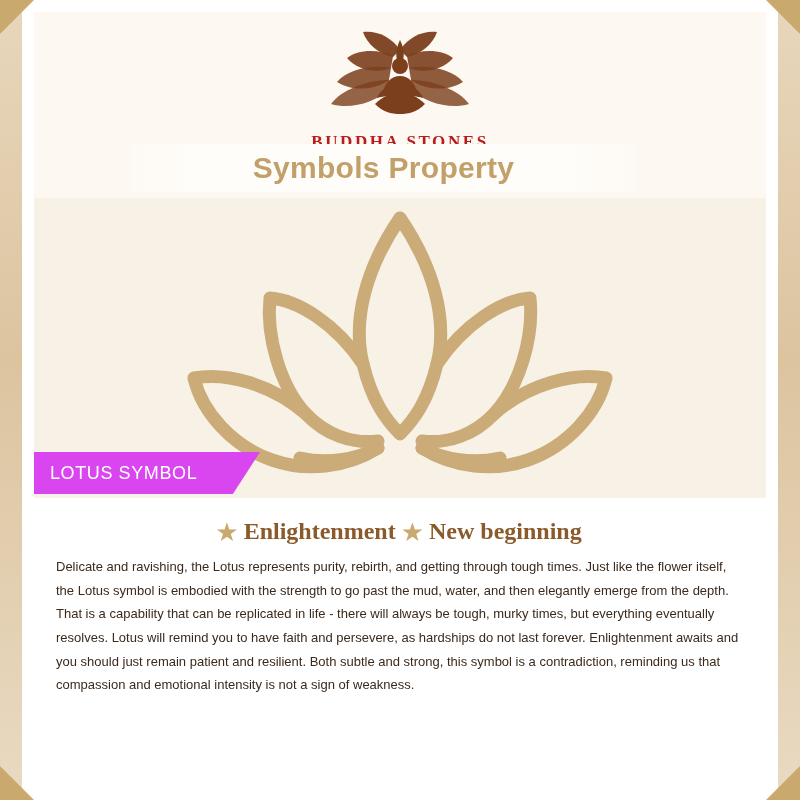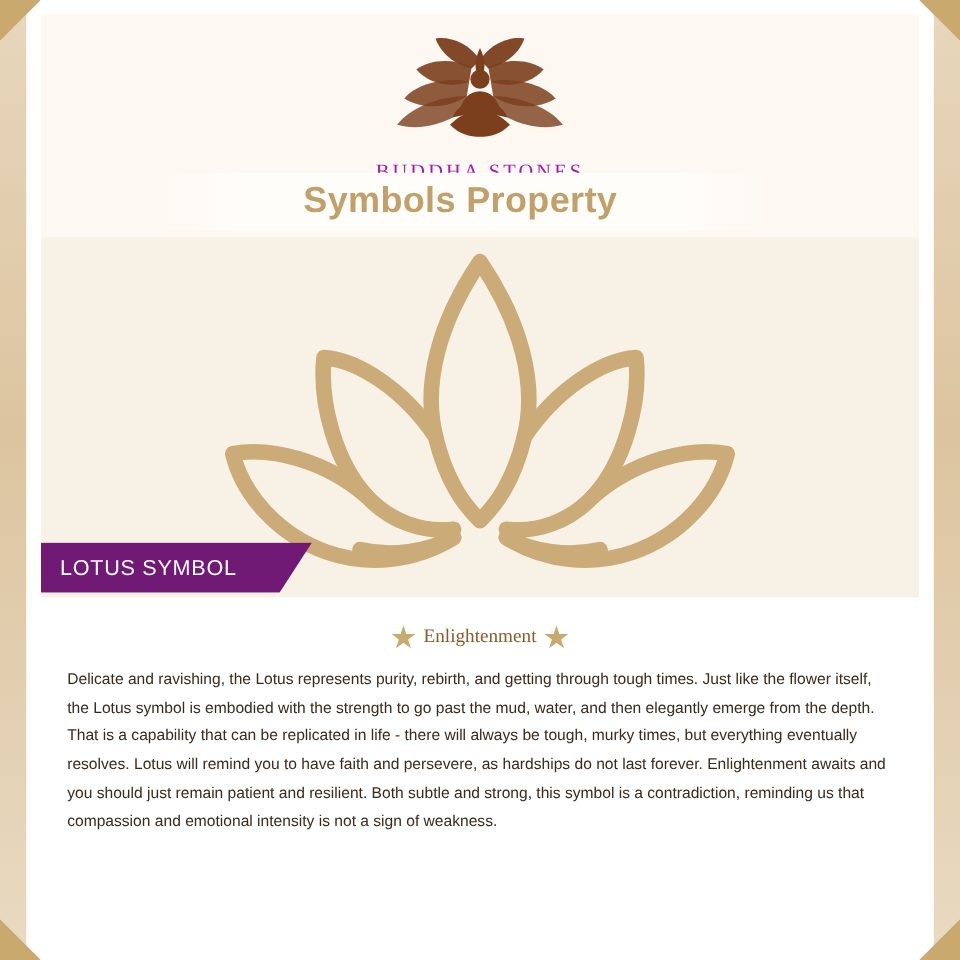--- a/index.html
+++ b/index.html
@@ -105,22 +105,22 @@
     text-align: center;
   }
   .logo-mark {
     display: block;
     margin: 0 auto;
   }
   .brand-name {
     margin-top: 2px;
     font-size: 17px;
     letter-spacing: 2.6px;
-    font-weight: normal;
-    color: #a21caf;
+    font-weight: bold;
+    color: #b91c1c;
     font-family: "Liberation Serif", serif;
   }
 
   
   .title-band {
     position: absolute;
     left: 98px;
     top: 132px;
     width: 503px;
     height: 48px;
@@ -152,21 +152,21 @@
     overflow: hidden;
   }
 
   
   .ribbon {
     position: absolute;
     left: 0;
     top: 440px;
     width: 226px;
     height: 42px;
-    background: #701a75;
+    background: #d946ef;
     clip-path: polygon(0 0, 100% 0, 88% 100%, 0 100%);
     display: flex;
     align-items: center;
     z-index: 4;
   }
   .ribbon-text {
     padding-left: 16px;
     font-size: 18px;
     color: #ffffff;
     letter-spacing: 0.6px;
@@ -193,22 +193,22 @@
     font-family: "Liberation Serif", serif;
   }
   .star {
     color: #c9a96e;
     font-size: 26px;
     line-height: 1;
     position: relative;
     top: 1px;
   }
   .subhead-word {
-    font-size: 16px;
-    font-weight: normal;
+    font-size: 24px;
+    font-weight: bold;
     color: #8a5a2b;
     font-family: "Liberation Serif", serif;
     padding: 0 3px;
   }
 
   .paragraph {
     margin: 10px 22px 0 22px;
     font-size: 13px;
     line-height: 1.82;
     color: #3b2a1c;
@@ -295,18 +295,19 @@
 
     <div class="ribbon">
       <span class="ribbon-text">LOTUS SYMBOL</span>
     </div>
 
     <div class="body-section">
       <div class="subhead">
         <span class="star">★</span>
         <span class="subhead-word">Enlightenment</span>
         <span class="star">★</span>
+        <span class="subhead-word">New beginning</span>
       </div>
       <p class="paragraph">Delicate and ravishing, the Lotus represents purity, rebirth, and getting through tough times. Just like the flower itself, the Lotus symbol is embodied with the strength to go past the mud, water, and then elegantly emerge from the depth. That is a capability that can be replicated in life - there will always be tough, murky times, but everything eventually resolves. Lotus will remind you to have faith and persevere, as hardships do not last forever. Enlightenment awaits and you should just remain patient and resilient. Both subtle and strong, this symbol is a contradiction, reminding us that compassion and emotional intensity is not a sign of weakness.</p>
     </div>
 
   </div>
 </div>
 
 </body></html>

